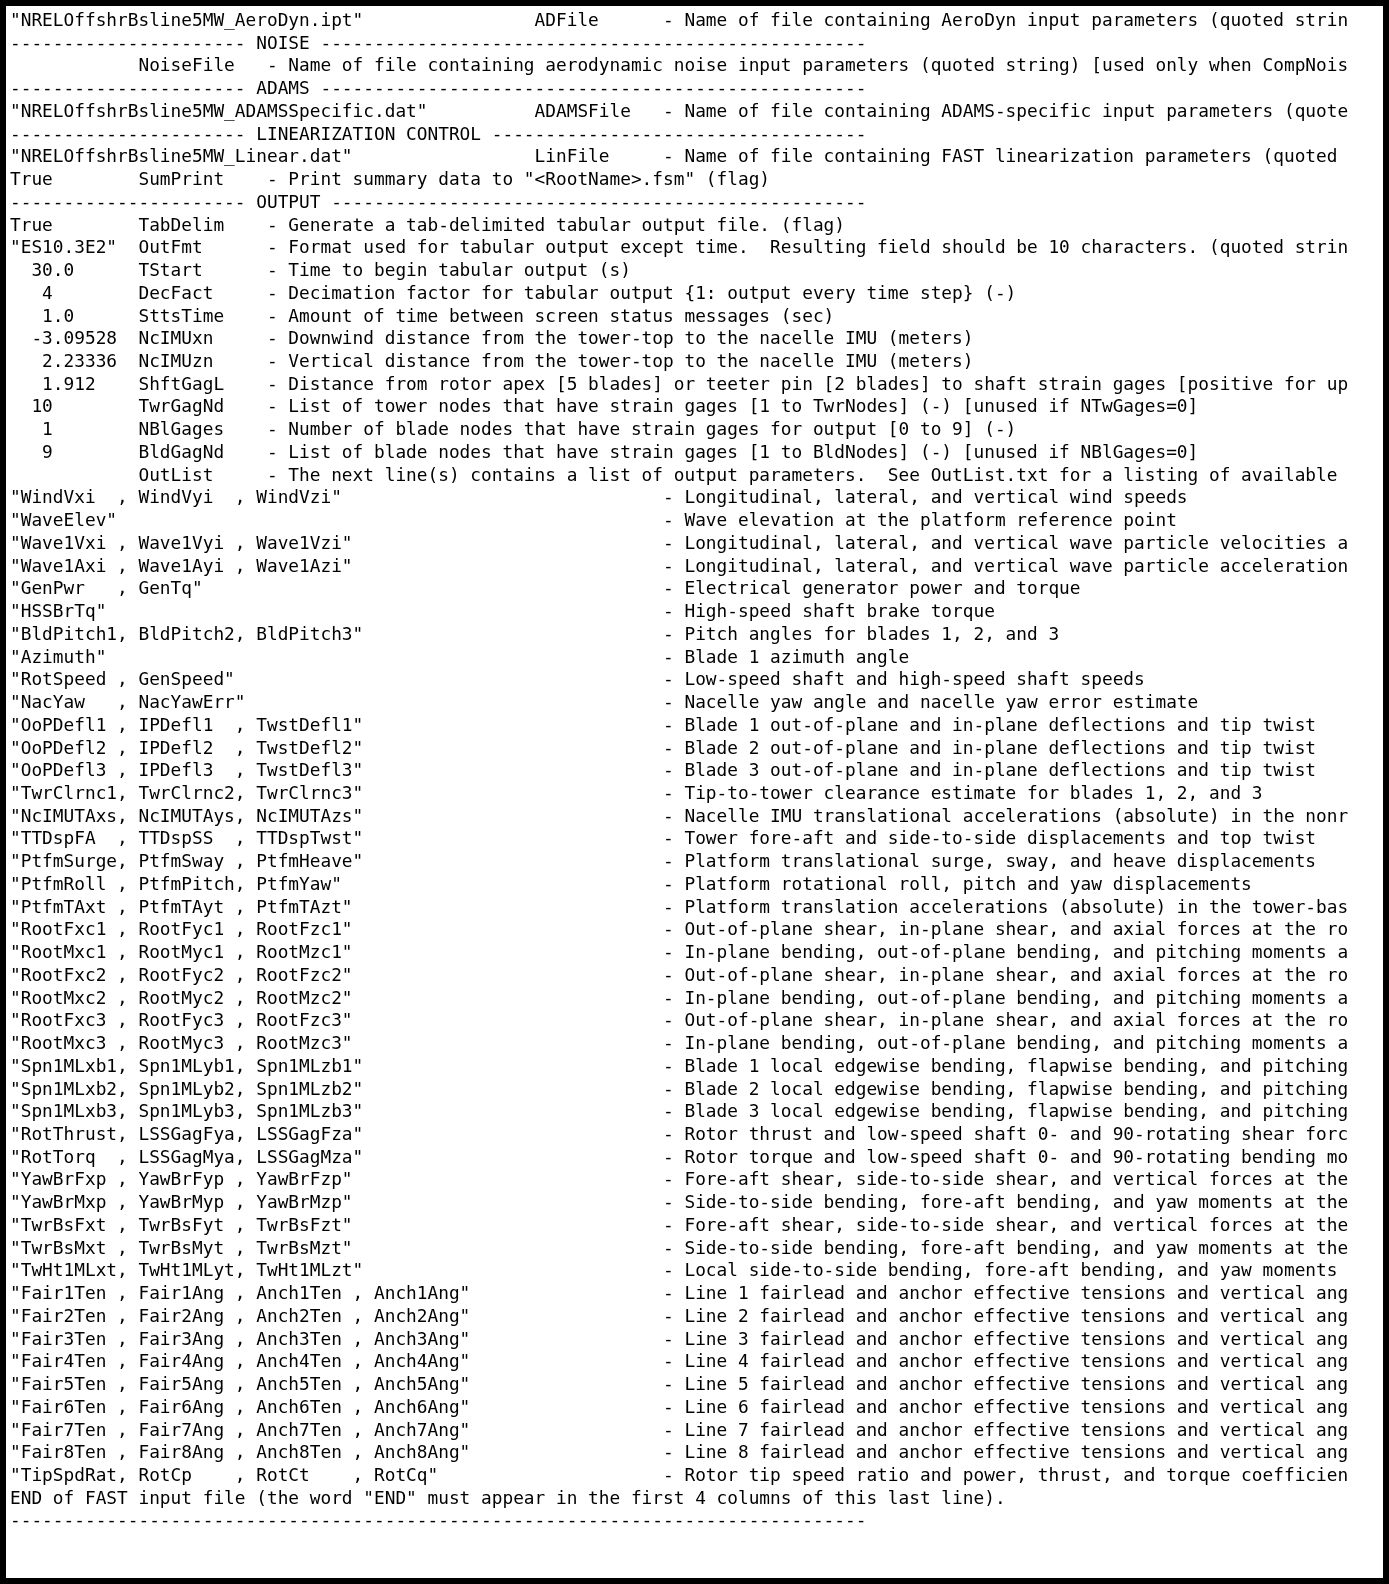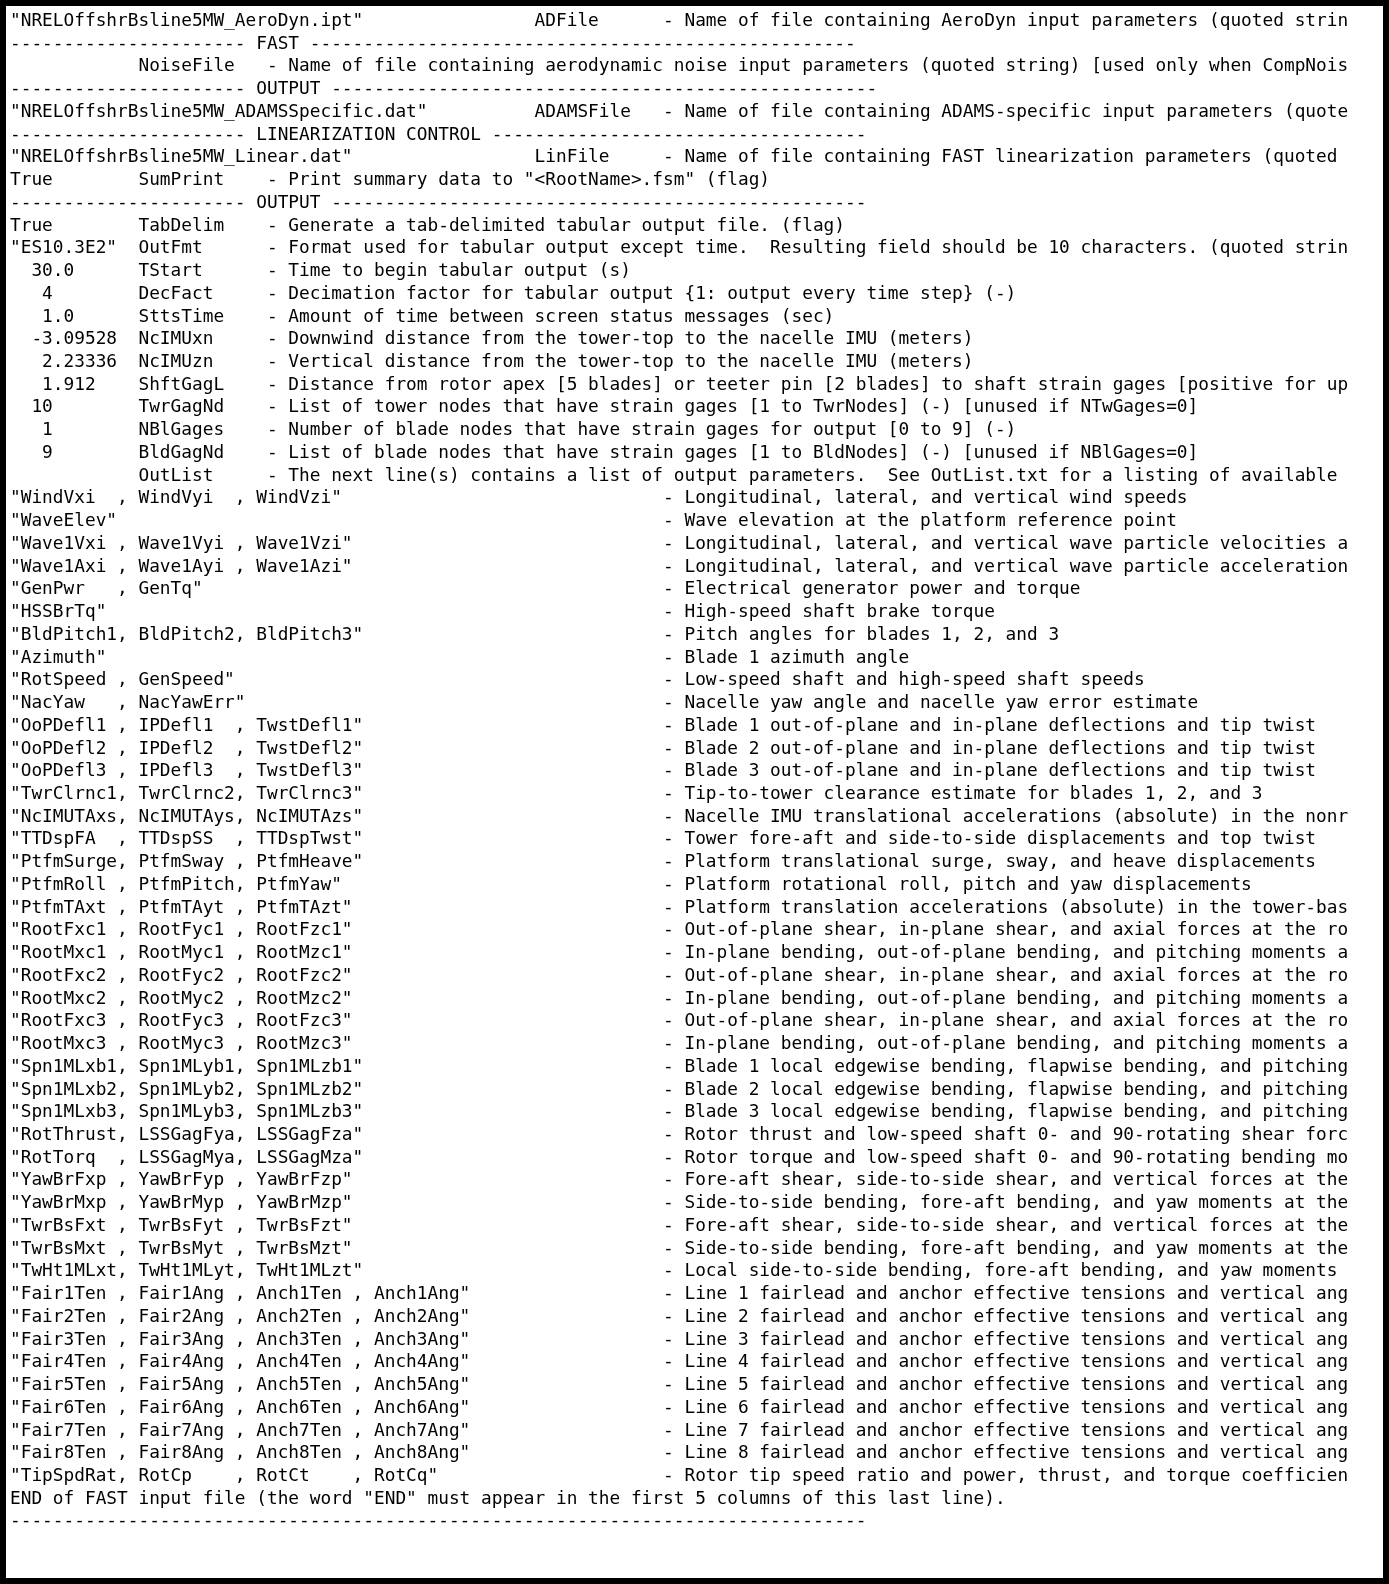--- a/index.html
+++ b/index.html
@@ -29,23 +29,23 @@
     line-height: 22.74px;
     overflow: hidden;
   }
 </style>
 </head>
 <body>
 
 <div class="frame">
   <div class="code" id="file-content">
       <div class="line">"NRELOffshrBsline5MW_AeroDyn.ipt"                ADFile      - Name of file containing AeroDyn input parameters (quoted strin</div>
-      <div class="line">---------------------- FAST ---------------------------------------------------</div>
+      <div class="line">---------------------- NOISE ---------------------------------------------------</div>
       <div class="line">            NoiseFile   - Name of file containing aerodynamic noise input parameters (quoted string) [used only when CompNois</div>
-      <div class="line">---------------------- OUTPUT ---------------------------------------------------</div>
+      <div class="line">---------------------- ADAMS ---------------------------------------------------</div>
       <div class="line">"NRELOffshrBsline5MW_ADAMSSpecific.dat"          ADAMSFile   - Name of file containing ADAMS-specific input parameters (quote</div>
       <div class="line">---------------------- LINEARIZATION CONTROL -----------------------------------</div>
       <div class="line">"NRELOffshrBsline5MW_Linear.dat"                 LinFile     - Name of file containing FAST linearization parameters (quoted</div>
       <div class="line">True        SumPrint    - Print summary data to "&lt;RootName&gt;.fsm" (flag)</div>
       <div class="line">---------------------- OUTPUT --------------------------------------------------</div>
       <div class="line">True        TabDelim    - Generate a tab-delimited tabular output file. (flag)</div>
       <div class="line">"ES10.3E2"  OutFmt      - Format used for tabular output except time.  Resulting field should be 10 characters. (quoted strin</div>
       <div class="line">  30.0      TStart      - Time to begin tabular output (s)</div>
       <div class="line">   4        DecFact     - Decimation factor for tabular output {1: output every time step} (-)</div>
       <div class="line">   1.0      SttsTime    - Amount of time between screen status messages (sec)</div>
@@ -93,16 +93,16 @@
       <div class="line">"TwHt1MLxt, TwHt1MLyt, TwHt1MLzt"                            - Local side-to-side bending, fore-aft bending, and yaw moments</div>
       <div class="line">"Fair1Ten , Fair1Ang , Anch1Ten , Anch1Ang"                  - Line 1 fairlead and anchor effective tensions and vertical ang</div>
       <div class="line">"Fair2Ten , Fair2Ang , Anch2Ten , Anch2Ang"                  - Line 2 fairlead and anchor effective tensions and vertical ang</div>
       <div class="line">"Fair3Ten , Fair3Ang , Anch3Ten , Anch3Ang"                  - Line 3 fairlead and anchor effective tensions and vertical ang</div>
       <div class="line">"Fair4Ten , Fair4Ang , Anch4Ten , Anch4Ang"                  - Line 4 fairlead and anchor effective tensions and vertical ang</div>
       <div class="line">"Fair5Ten , Fair5Ang , Anch5Ten , Anch5Ang"                  - Line 5 fairlead and anchor effective tensions and vertical ang</div>
       <div class="line">"Fair6Ten , Fair6Ang , Anch6Ten , Anch6Ang"                  - Line 6 fairlead and anchor effective tensions and vertical ang</div>
       <div class="line">"Fair7Ten , Fair7Ang , Anch7Ten , Anch7Ang"                  - Line 7 fairlead and anchor effective tensions and vertical ang</div>
       <div class="line">"Fair8Ten , Fair8Ang , Anch8Ten , Anch8Ang"                  - Line 8 fairlead and anchor effective tensions and vertical ang</div>
       <div class="line">"TipSpdRat, RotCp    , RotCt    , RotCq"                     - Rotor tip speed ratio and power, thrust, and torque coefficien</div>
-      <div class="line">END of FAST input file (the word "END" must appear in the first 5 columns of this last line).</div>
+      <div class="line">END of FAST input file (the word "END" must appear in the first 4 columns of this last line).</div>
       <div class="line">--------------------------------------------------------------------------------</div>
     </div>
 </div>
 
 </body></html>

